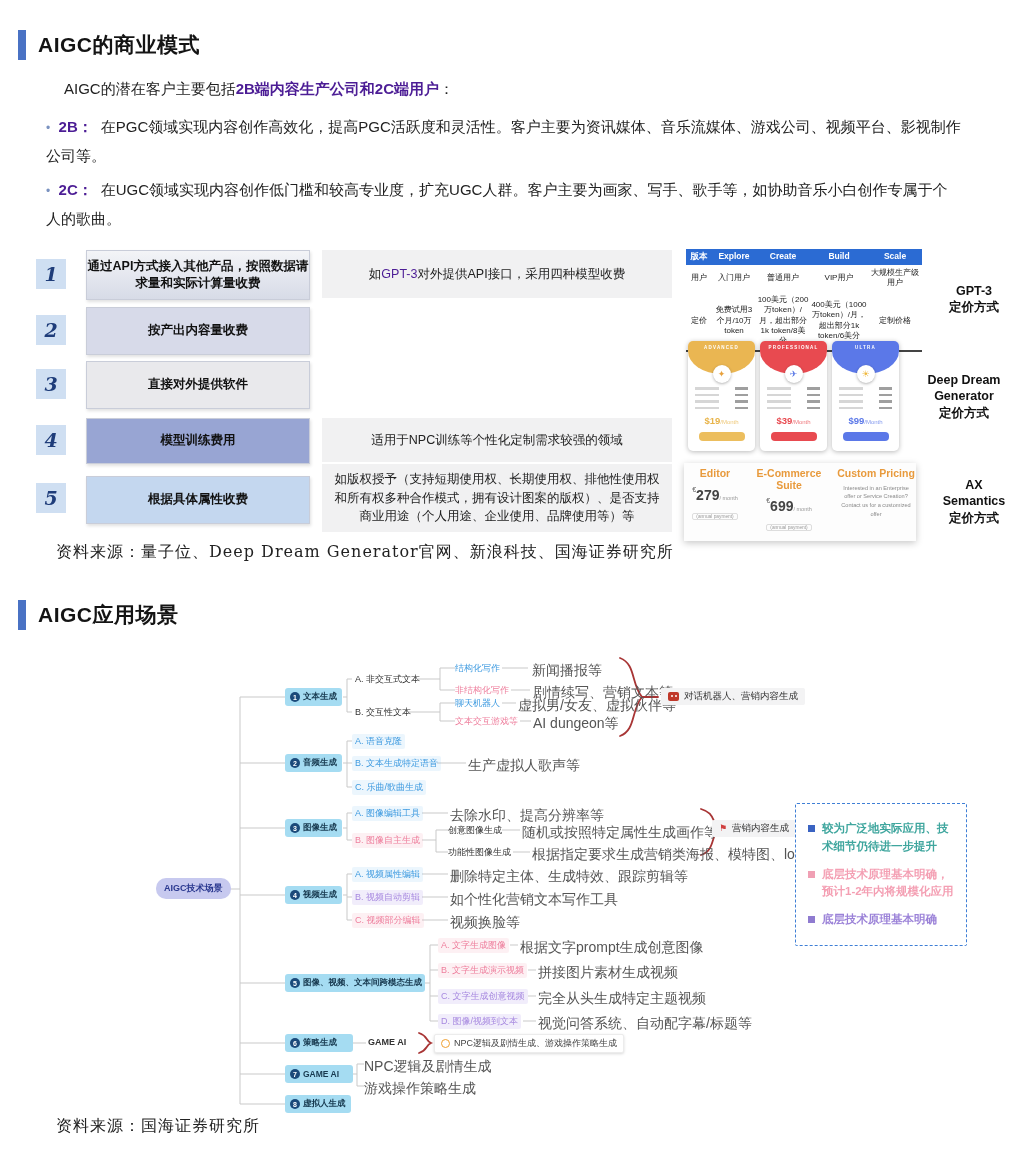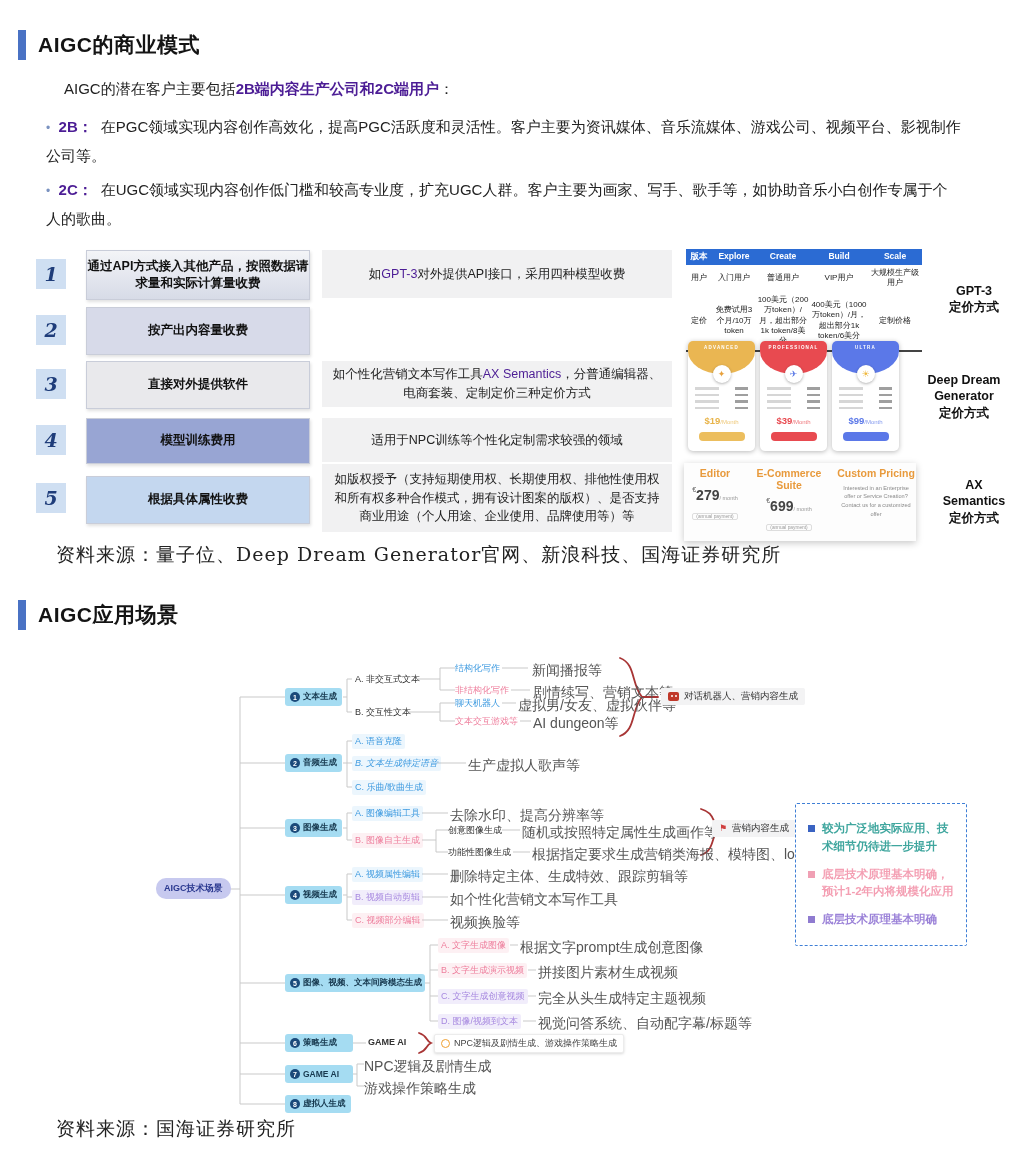--- a/index.html
+++ b/index.html
@@ -16,21 +16,21 @@
          font-family:"DejaVu Serif",serif;font-style:italic;font-weight:bold;font-size:19px;color:#1f3d7a;}
   .lblbox{width:222px;display:flex;align-items:center;justify-content:center;text-align:center;
           font-weight:bold;font-size:12.5px;color:#111;line-height:1.4;border:1px solid #c9cdd9;box-shadow:1px 2px 3px rgba(0,0,0,.12);}
   .descbox{width:350px;background:#f1f1f2;display:flex;align-items:center;justify-content:center;text-align:center;
            font-size:12.5px;color:#222;line-height:1.5;padding:2px 8px;box-sizing:border-box;}
   .lb1{background:linear-gradient(#f3f4f7,#d7dbe7);}
   .lb2{background:#d7dae9;}
   .lb3{background:#e9e9ec;}
   .lb4{background:#98a5d3;}
   .lb5{background:#c4d7ef;}
-  .src{font-family:"DejaVu Serif",serif;font-size:19px;color:#222;letter-spacing:1px;}
+  .src{font-family:"DejaVu Serif",serif;font-size:16px;color:#222;letter-spacing:1px;}
   
   .gpt3{width:236px;border-bottom:2px solid #444;font-size:8px;}
   .gpt3 .grid{display:grid;grid-template-columns:26px 44px 54px 58px 54px;}
   .gpt3 .hc{background:#2b6bd3;color:#fff;font-weight:bold;font-size:8.5px;text-align:center;padding:2px 0;}
   .gpt3 .c{text-align:center;padding:3px 1px;color:#222;line-height:1.3;display:flex;align-items:center;justify-content:center;}
   .cap{font-weight:bold;font-size:12.5px;color:#111;text-align:center;line-height:1.3;}
   
   .ddg-wrap{display:flex;gap:5px;}
   .ddg-card{position:relative;width:67px;height:110px;background:#fff;border-radius:5px;box-shadow:0 1px 5px rgba(0,0,0,.28);}
   .ddg-arc{height:33px;border-radius:5px 5px 0 0;border-bottom-left-radius:50% 70%;border-bottom-right-radius:50% 70%;
@@ -108,23 +108,20 @@
   <div class="abs lblbox lb1" style="left:86px;top:250px;height:48px;">通过API方式接入其他产品，按照数据请求量和实际计算量收费</div>
   <div class="abs descbox" style="left:322px;top:250px;height:48px;">
     <span><span>如</span><span class="blue-b" style="font-weight:normal;">GPT-3</span><span>对外提供API接口，采用四种模型收费</span></span>
   </div>
 
   <div class="abs numsq" style="left:36px;top:315px;">2</div>
   <div class="abs lblbox lb2" style="left:86px;top:307px;height:46px;">按产出内容量收费</div>
 
   <div class="abs numsq" style="left:36px;top:369px;">3</div>
   <div class="abs lblbox lb3" style="left:86px;top:361px;height:46px;">直接对外提供软件</div>
-  <div class="abs descbox" style="left:322px;top:361px;height:46px;">
-    <span><span>如个性化营销文本写作工具</span><span class="blue-b" style="font-weight:normal;">AX Semantics</span><span>，分普通编辑器、电商套装、定制定价三种定价方式</span></span>
-  </div>
 
   <div class="abs numsq" style="left:36px;top:425px;">4</div>
   <div class="abs lblbox lb4" style="left:86px;top:418px;height:44px;">模型训练费用</div>
   <div class="abs descbox" style="left:322px;top:418px;height:44px;">
     <span>适用于NPC训练等个性化定制需求较强的领域</span>
   </div>
 
   <div class="abs numsq" style="left:36px;top:483px;">5</div>
   <div class="abs lblbox lb5" style="left:86px;top:476px;height:46px;">根据具体属性收费</div>
   <div class="abs descbox" style="left:322px;top:464px;height:68px;">
@@ -299,21 +296,21 @@
   <div class="abs callout" style="left:661px;top:688px;">
     <span class="robot-ic"></span>
       <span>对话机器人、营销内容生成</span>
   </div>
 
   <div class="abs pill" style="left:285px;top:754px;">
     <span class="numc">2</span>
       <span>音频生成</span>
   </div>
   <div class="abs nA c-blue" style="left:352px;top:734px;">A. 语音克隆</div>
-  <div class="abs nA c-blue" style="left:352px;top:756px;font-style:italic;">B. 文本生成特定语音</div>
+  <div class="abs nA c-blue" style="left:352px;top:756px;">B. 文本生成特定语音</div>
   <div class="abs leaf" style="left:468px;top:757px;">生产虚拟人歌声等</div>
   <div class="abs nA c-blue" style="left:352px;top:780px;">C. 乐曲/歌曲生成</div>
 
   <div class="abs pill" style="left:285px;top:819px;">
     <span class="numc">3</span>
       <span>图像生成</span>
   </div>
   <div class="abs nA c-blue" style="left:352px;top:806px;">A. 图像编辑工具</div>
   <div class="abs leaf" style="left:450px;top:807px;">去除水印、提高分辨率等</div>
   <div class="abs nA c-pink" style="left:352px;top:833px;">B. 图像自主生成</div>

